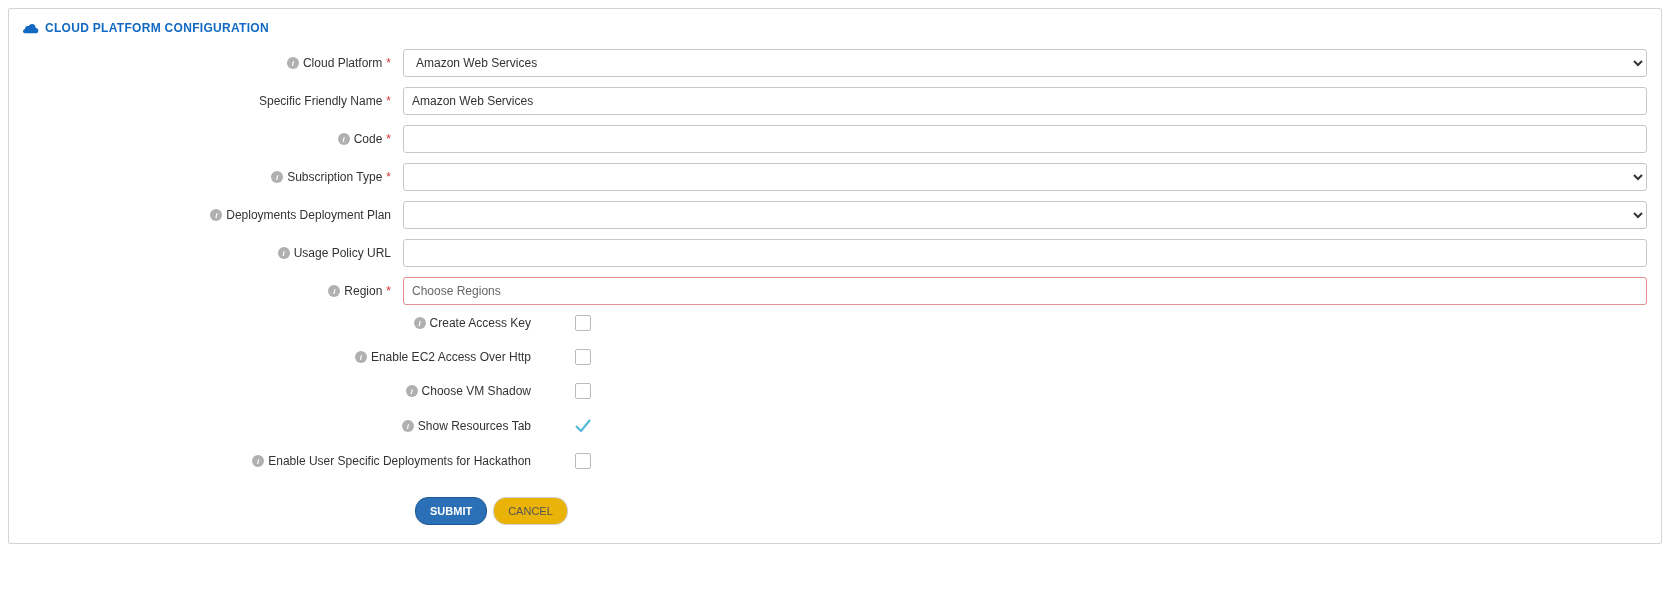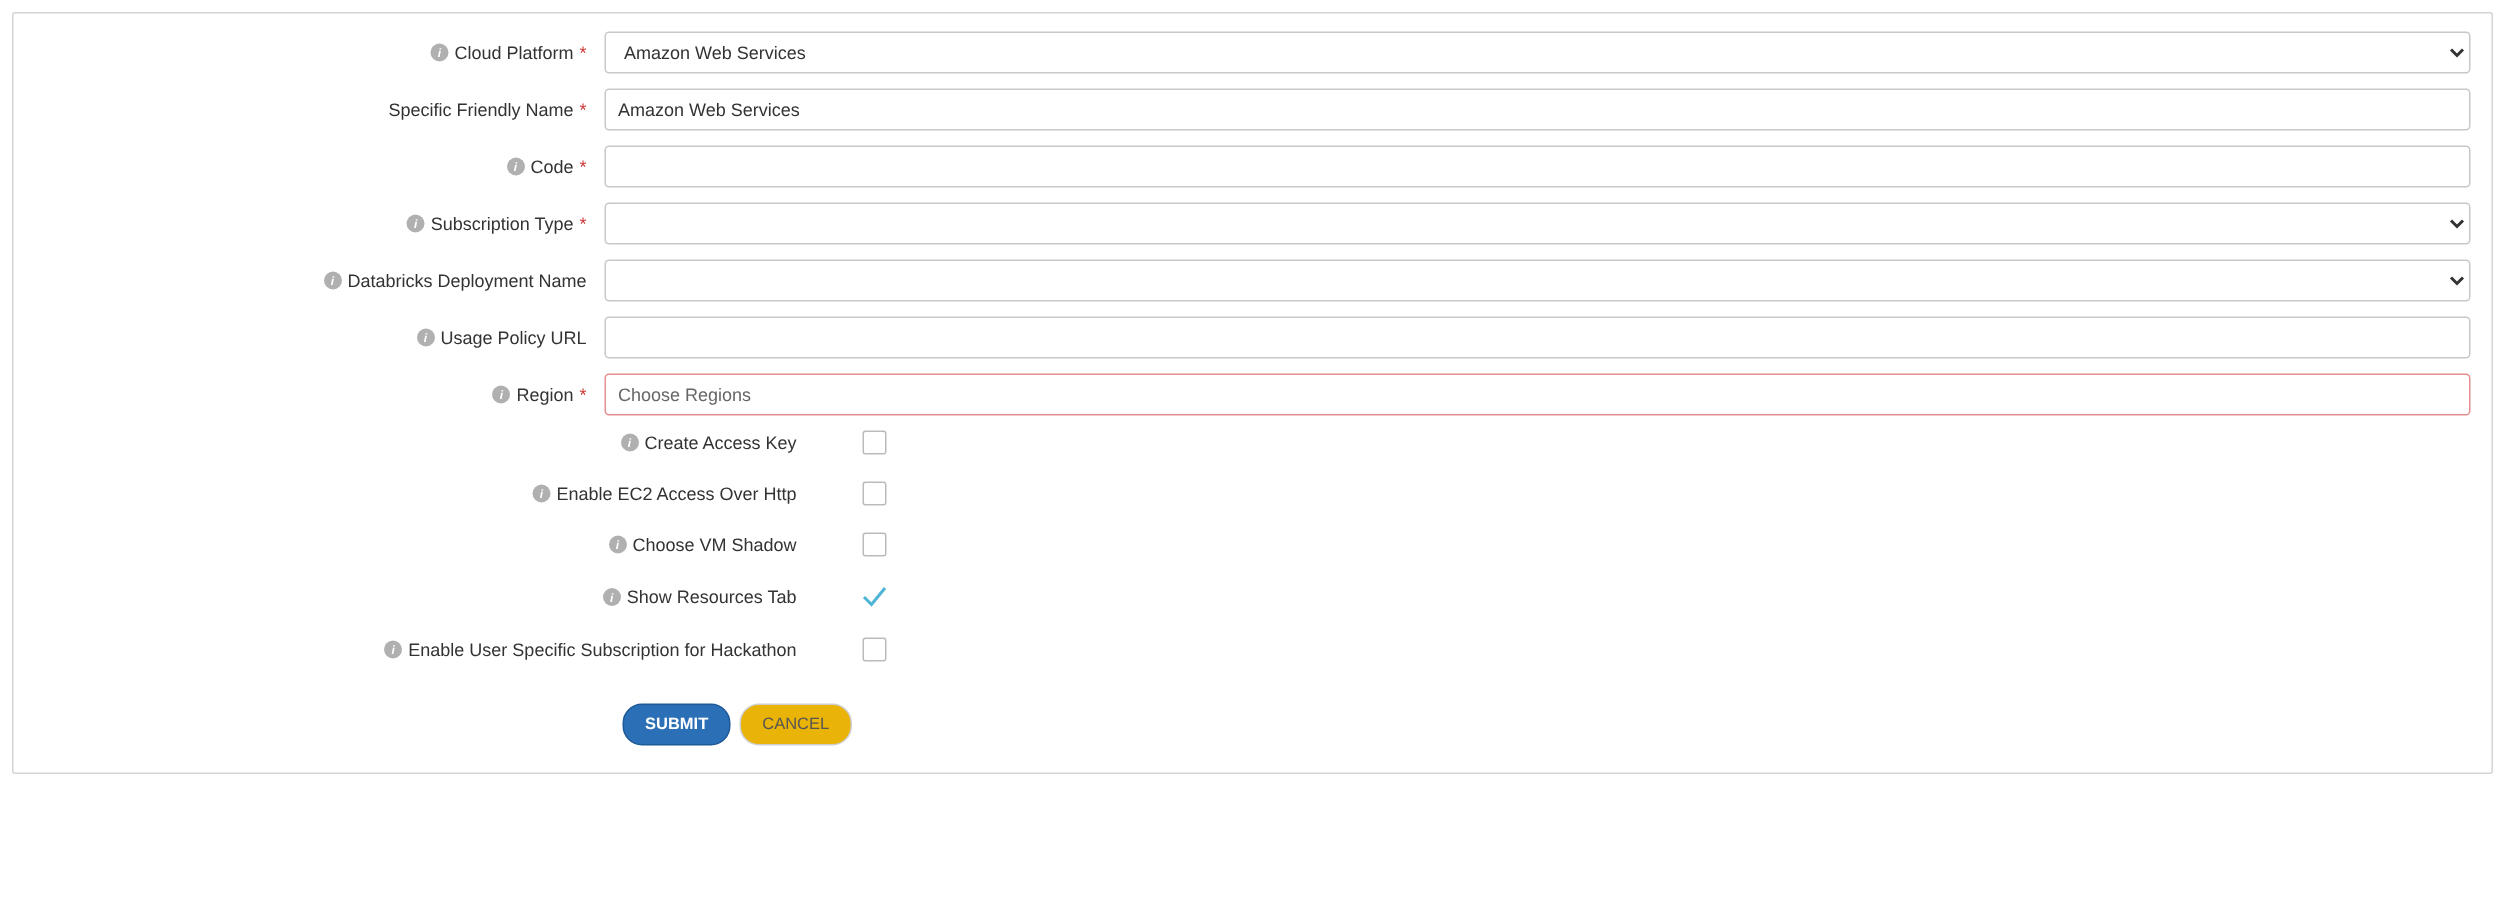--- a/index.html
+++ b/index.html
@@ -165,20 +165,26 @@
       border-color: #cfcfcf;
     }
     .checkbox-row {
       margin-bottom: 18px;
     }
   </style>
 </head>
 <body>
 
 <div class="panel">
+  <div class="panel-header">
+    <svg class="cloud-icon" viewBox="0 0 24 16">
+      <path fill="#1169c3" d="M19 7.5c0-3-2.5-5.5-5.5-5.5-2.3 0-4.3 1.4-5.1 3.4C8 5.2 7.5 5 7 5c-2.2 0-4 1.8-4 4 0 .2 0 .3 0 .5C1.3 10 0 11.4 0 13c0 1.7 1.3 3 3 3h16c2.2 0 4-1.8 4-4 0-2.1-1.6-3.8-3.6-4H19z"></path>
+    </svg>
+    <span class="panel-title">CLOUD PLATFORM CONFIGURATION</span>
+  </div>
 
   <div class="form-row">
     <div class="form-label">
       <span class="info-icon">i</span>
       <span>Cloud Platform</span>
       <span class="required">*</span>
     </div>
     <div class="form-control-wrap">
       <select class="form-control">
         <option>Amazon Web Services</option>
@@ -216,21 +222,21 @@
     <div class="form-control-wrap">
       <select class="form-control">
         <option></option>
       </select>
     </div>
   </div>
 
   <div class="form-row">
     <div class="form-label">
       <span class="info-icon">i</span>
-      <span>Databricks Deployment Name</span>
+      <span>Deployments Deployment Plan</span>
     </div>
     <div class="form-control-wrap">
       <select class="form-control">
         <option></option>
       </select>
     </div>
   </div>
 
   <div class="form-row">
     <div class="form-label">
@@ -285,21 +291,21 @@
     <span class="check-mark">
       <svg viewBox="0 0 18 18" width="18" height="18">
         <polyline points="2,9 7,14 16,3"></polyline>
       </svg>
     </span>
   </div>
 
   <div class="form-row checkbox-row">
     <div class="form-label checkbox-label">
       <span class="info-icon">i</span>
-      <span>Enable User Specific Subscription for Hackathon</span>
+      <span>Enable User Specific Deployments for Hackathon</span>
     </div>
     <span class="checkbox-box"></span>
   </div>
 
   <div class="buttons-row">
     <button class="btn btn-primary">SUBMIT</button>
     <button class="btn btn-default">CANCEL</button>
   </div>
 </div>
 

